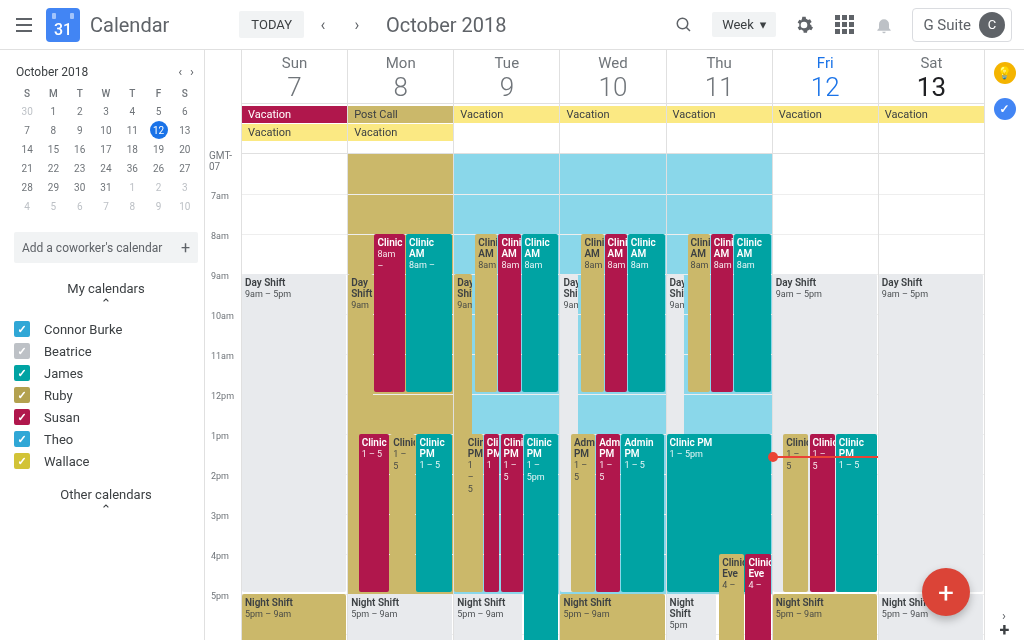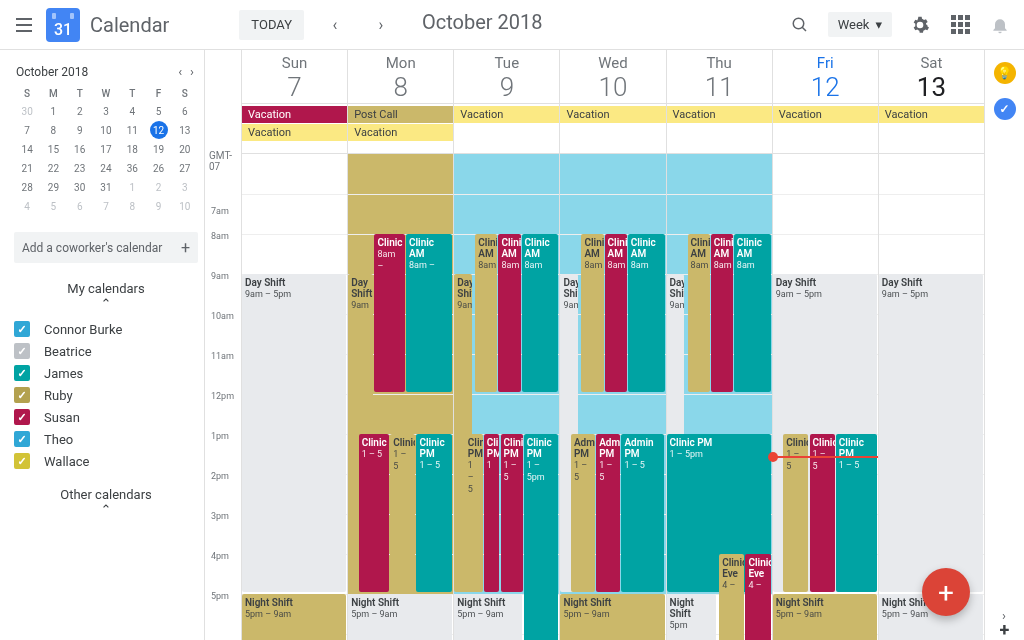--- a/index.html
+++ b/index.html
@@ -6,21 +6,21 @@
 body { width: 1024px; height: 640px; overflow: hidden; background: #fff; color: #3c4043; font-size: 13px; position: relative; }
 
 
 .header { height: 50px; display: flex; align-items: center; padding: 0 12px; border-bottom: 1px solid #e0e0e0; }
 .hamburger { width: 24px; height: 24px; display: flex; flex-direction: column; justify-content: center; gap: 4px; cursor: pointer; padding: 4px; margin-right: 10px; }
 .hamburger span { height: 2px; background: #5f6368; }
 .logo-icon { width: 34px; height: 34px; background: #4285f4; border-radius: 4px; display: flex; align-items: flex-end; justify-content: center; color: #fff; font-size: 16px; font-weight: 500; position: relative; margin-right: 10px; padding-bottom: 3px; }
 .logo-icon::before { content: ""; position: absolute; top: 5px; left: 6px; width: 4px; height: 6px; background: #a3c4fb; border-radius: 1px; }
 .logo-icon::after { content: ""; position: absolute; top: 5px; right: 6px; width: 4px; height: 6px; background: #a3c4fb; border-radius: 1px; }
 .app-title { font-size: 20px; color: #5f6368; font-weight: 400; }
-.header-center { display: flex; margin-left: 70px; gap: 16px; }
+.header-center { display: flex; align-items: center; margin-left: 70px; gap: 4px; }
 .today-btn { background: #f1f3f4; border: none; padding: 6px 12px; font-size: 13px; color: #3c4043; border-radius: 2px; cursor: pointer; }
 .nav-arrow { width: 30px; height: 30px; display: flex; align-items: center; justify-content: center; cursor: pointer; color: #5f6368; font-size: 16px; }
 .month-title { font-size: 20px; color: #5f6368; margin-left: 10px; }
 .header-right { margin-left: auto; display: flex; align-items: center; gap: 16px; }
 .icon-btn { width: 24px; height: 24px; display: flex; align-items: center; justify-content: center; cursor: pointer; color: #5f6368; }
 .view-select { background: #f1f3f4; padding: 5px 10px; border-radius: 2px; font-size: 13px; cursor: pointer; display: flex; align-items: center; gap: 6px; }
 .grid-icon { display: grid; grid-template-columns: repeat(3, 5px); grid-template-rows: repeat(3, 5px); gap: 2px; }
 .grid-icon span { background: #5f6368; }
 .gsuite-badge { display: flex; align-items: center; gap: 8px; border: 1px solid #dadce0; padding: 3px 6px 3px 10px; border-radius: 4px; font-size: 15px; color: #5f6368; cursor: pointer; }
 .avatar { width: 26px; height: 26px; border-radius: 50%; background: #5f6368; color: #fff; display: flex; align-items: center; justify-content: center; font-size: 13px; }
@@ -131,20 +131,24 @@
           <span></span>
           <span></span>
           <span></span>
           <span></span>
         </div>
     </div>
     <div class="icon-btn">
       <svg width="20" height="20" viewBox="0 0 24 24" fill="#bdc1c6">
           <path d="M12 22a2 2 0 002-2h-4a2 2 0 002 2zm6-6V11a6 6 0 10-12 0v5l-2 2v1h16v-1l-2-2z"></path>
         </svg>
+    </div>
+    <div class="gsuite-badge">
+      <span>G Suite</span>
+      <div class="avatar">C</div>
     </div>
   </div>
 </div>
 
 <div class="main">
   <div class="sidebar">
     <div class="mini-header">
       <span>October 2018</span>
       <div class="mini-nav">
         <span>‹</span>
@@ -243,21 +247,21 @@
       </div>
     <div class="section-header">
       <span>Other calendars</span>
       <span>⌃</span>
     </div>
   </div>
 
   <div class="calendar-area">
     <div class="time-gutter" id="time-gutter">
       <div class="tz">GMT-07</div>
-    <div class="hour" style="top: 146px; margin-top: 15px;">7am</div>
+    <div class="hour" style="top: 146px;">7am</div>
         <div class="hour" style="top: 186px;">8am</div>
         <div class="hour" style="top: 226px;">9am</div>
         <div class="hour" style="top: 266px;">10am</div>
         <div class="hour" style="top: 306px;">11am</div>
         <div class="hour" style="top: 346px;">12pm</div>
         <div class="hour" style="top: 386px;">1pm</div>
         <div class="hour" style="top: 426px;">2pm</div>
         <div class="hour" style="top: 466px;">3pm</div>
         <div class="hour" style="top: 506px;">4pm</div>
         <div class="hour" style="top: 546px;">5pm</div>

